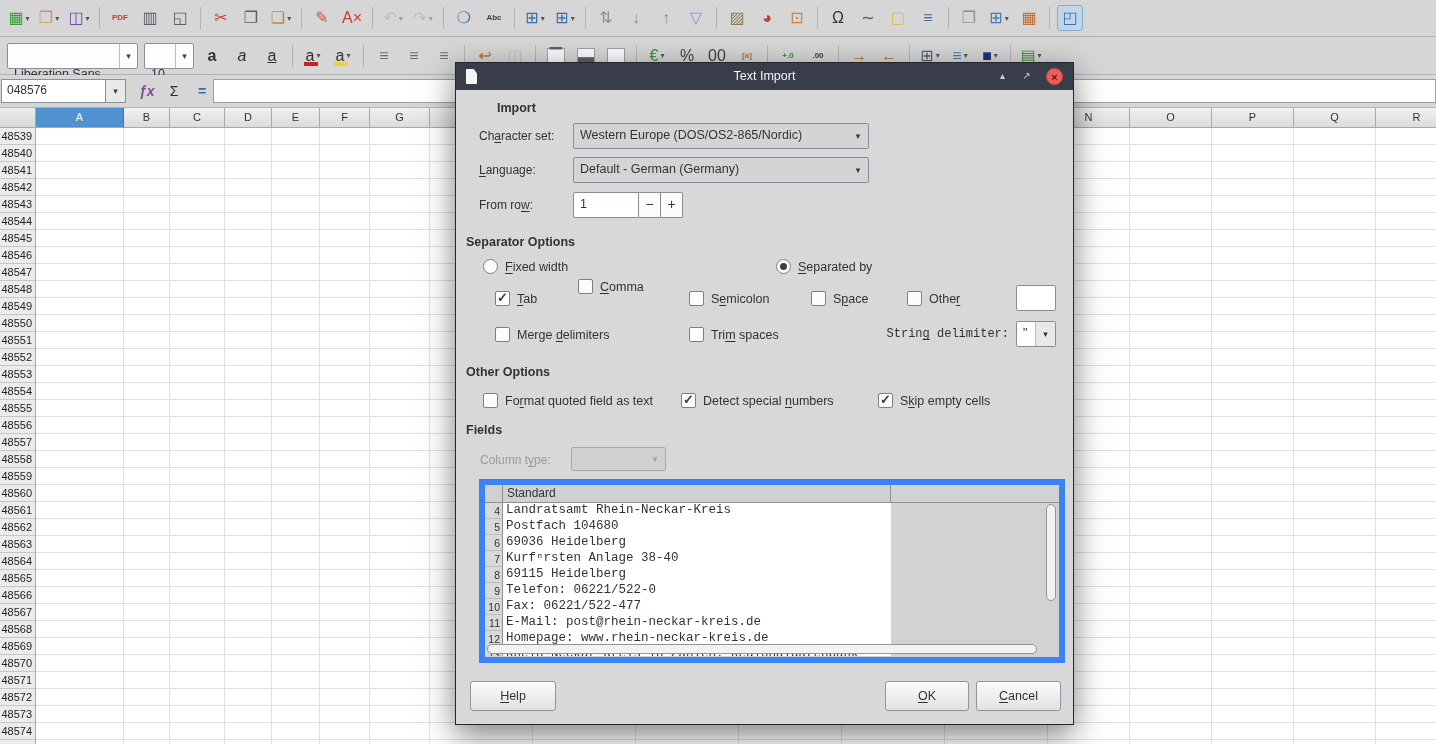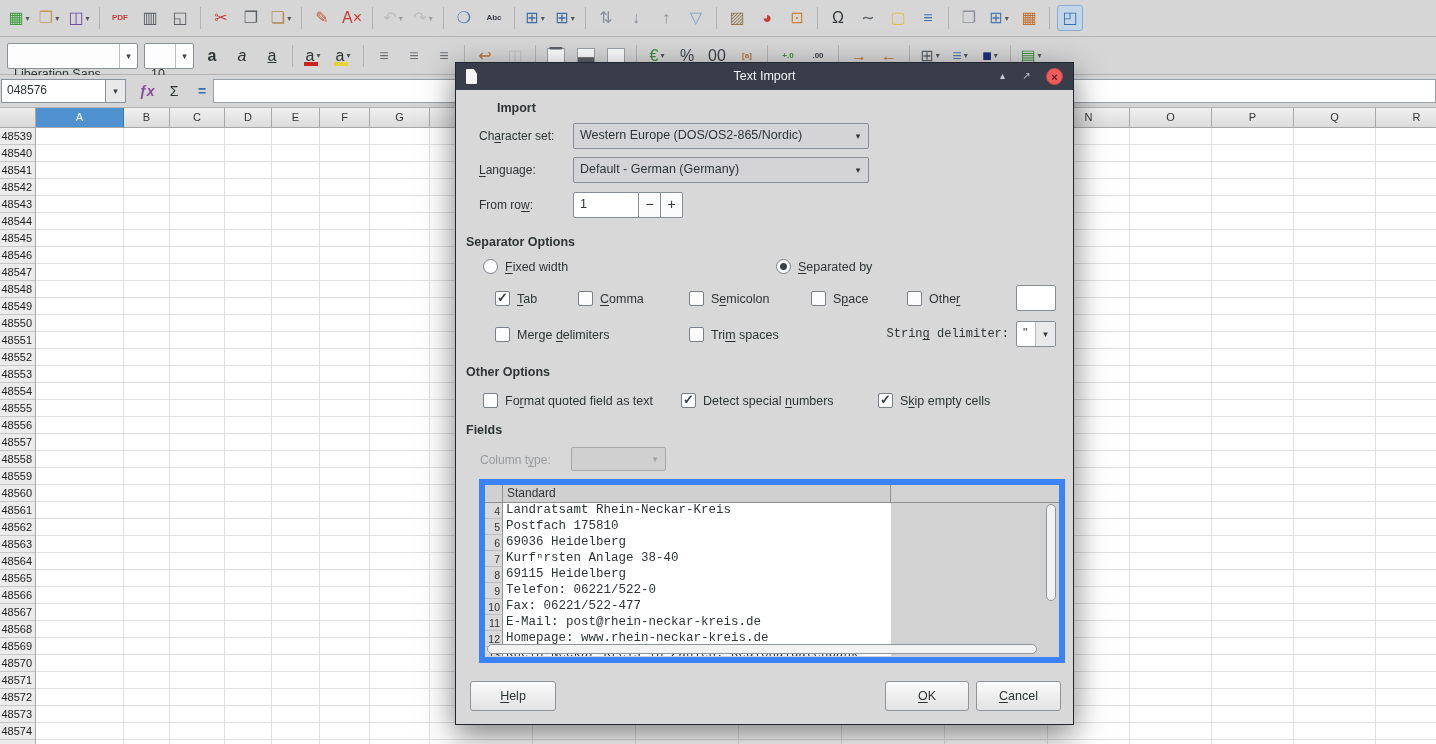--- a/index.html
+++ b/index.html
@@ -458,21 +458,21 @@
     </div>
     <div class="cbrow" style="left:320px;top:196px;">
       <span class="rb on"></span>
       <span><u>S</u>eparated by</span>
     </div>
 
     <div class="cbrow" style="left:39px;top:228px;">
       <span class="cb on"></span>
       <span><u>T</u>ab</span>
     </div>
-    <div class="cbrow" style="left:122px;top:228px;justify-content:flex-end;">
+    <div class="cbrow" style="left:122px;top:216px;justify-content:flex-end;">
       <span class="cb"></span>
       <span><u>C</u>omma</span>
     </div>
     <div class="cbrow" style="left:233px;top:228px;">
       <span class="cb"></span>
       <span>S<u>e</u>micolon</span>
     </div>
     <div class="cbrow" style="left:355px;top:228px;">
       <span class="cb"></span>
       <span>S<u>p</u>ace</span>
@@ -524,21 +524,21 @@
         <div id="pv-hcell">Standard</div>
         <div id="pv-hrest"></div>
       </div>
       <div id="pv-rows">
           <div class="prow">
             <span class="pnum">4</span>
             <span class="ptxt">Landratsamt Rhein-Neckar-Kreis</span>
           </div>
           <div class="prow">
             <span class="pnum">5</span>
-            <span class="ptxt">Postfach 175810</span>
+            <span class="ptxt">Postfach 104680</span>
           </div>
           <div class="prow">
             <span class="pnum">6</span>
             <span class="ptxt">69036 Heidelberg</span>
           </div>
           <div class="prow">
             <span class="pnum">7</span>
             <span class="ptxt">Kurfⁿrsten Anlage 38-40</span>
           </div>
           <div class="prow">

